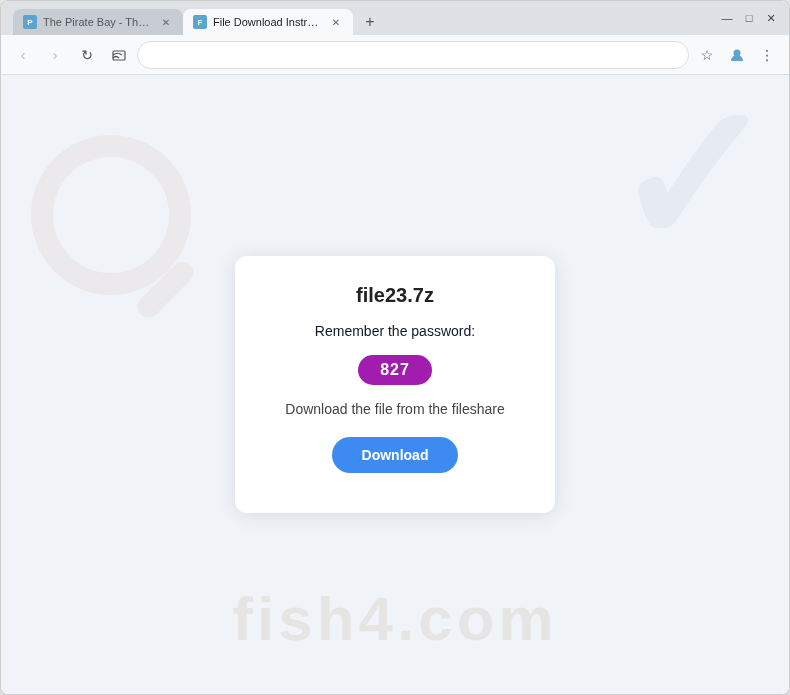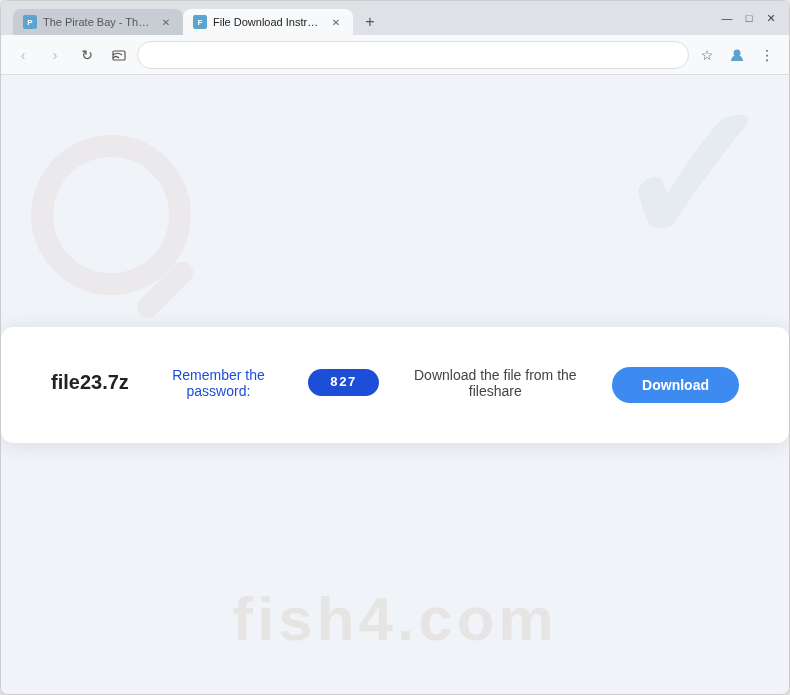--- a/index.html
+++ b/index.html
@@ -274,52 +274,51 @@
       opacity: 0.18;
       letter-spacing: 4px;
       font-family: Arial, sans-serif;
     }
 
     
     .card {
       background: #fff;
       border-radius: 12px;
       box-shadow: 0 2px 20px rgba(0,0,0,0.1);
-      padding: 36px 50px 40px;
-      display: flex;
-      flex-direction: row;
+      padding: 28px 50px 40px;
+      display: flex;
+      flex-direction: column;
       align-items: center;
       gap: 16px;
       min-width: 240px;
       position: relative;
       z-index: 10;
     }
 
     .card-title {
       font-size: 20px;
       font-weight: 700;
       color: #222;
       text-align: center;
     }
 
     .card-remember {
       font-size: 14px;
-      color: #1d4ed8;
+      color: #0f172a;
       text-align: center;
     }
 
     .password-badge {
-      background: #1d4ed8;
+      background: #a21caf;
       color: #fff;
       border-radius: 20px;
       padding: 6px 22px;
-      font-size: 13px;
+      font-size: 16px;
       font-weight: 600;
       letter-spacing: 1px;
-      font-family: Liberation Mono, monospace;
     }
 
     .card-instruction {
       font-size: 14px;
       color: #444;
       text-align: center;
     }
 
     .download-btn {
       background: #3d8bf0;

